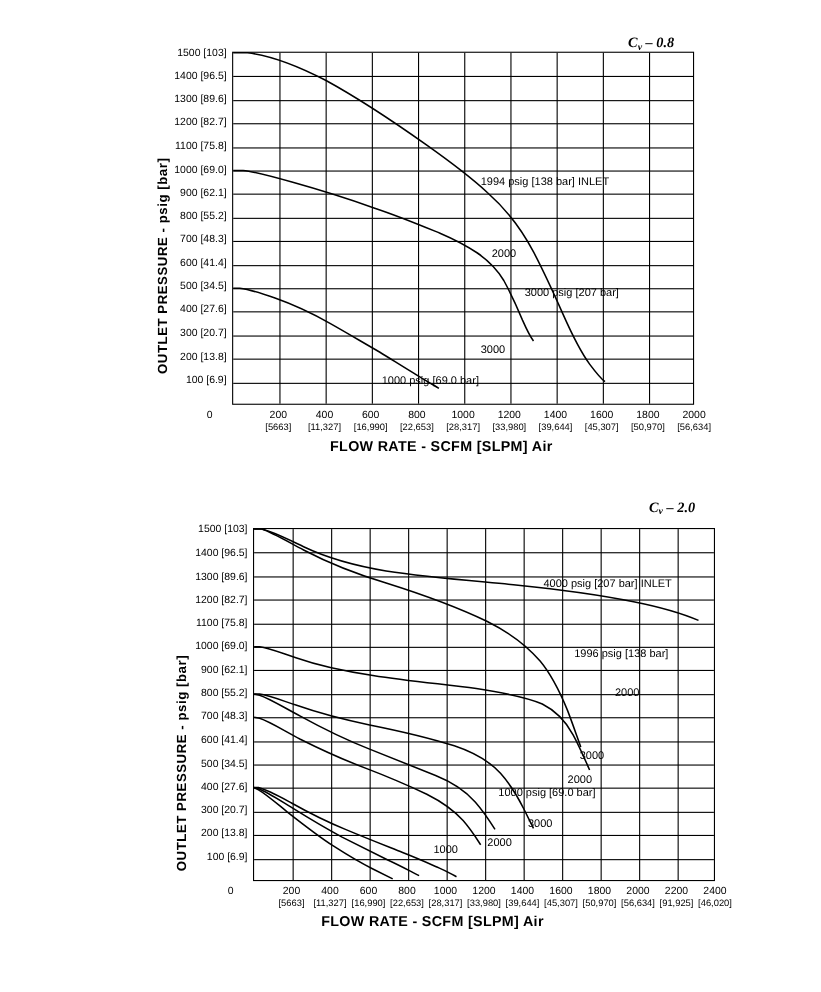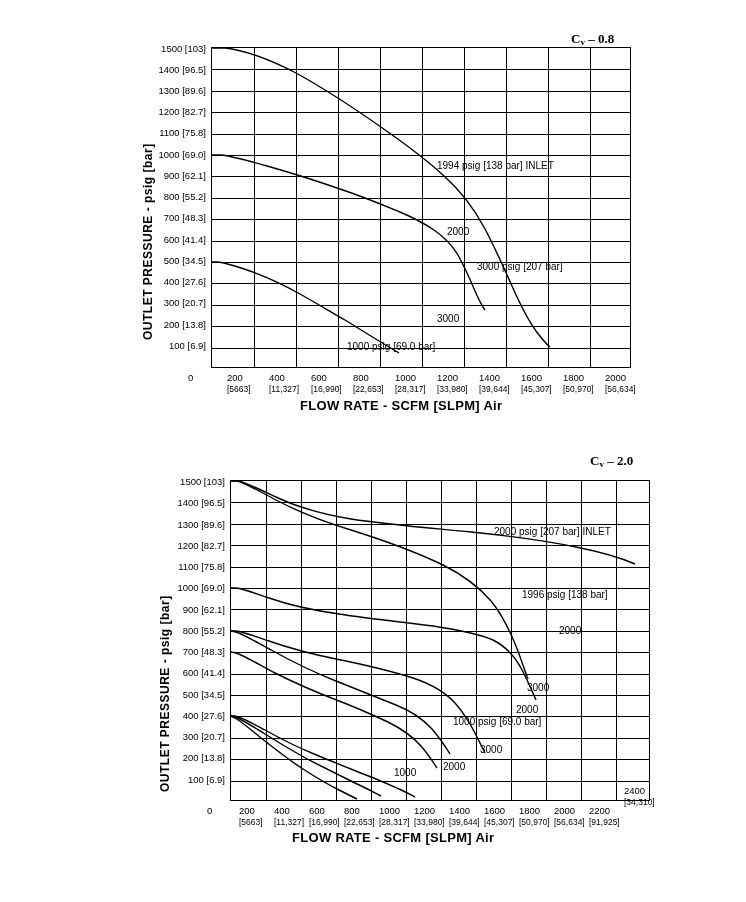--- a/index.html
+++ b/index.html
@@ -13,20 +13,21 @@
   .chart-block{position:absolute;left:0;width:746px;}
   #chart1{top:0;height:440px;}
   #chart2{top:440px;height:462px;margin-left:19px;}
 
   .cv-label{
     position:absolute;
     font-size:13px;
     font-family:"Liberation Serif", serif;
     font-weight:600;
     white-space:nowrap;
+    font-style:italic;
   }
   .cv-label sub{font-size:9px;vertical-align:baseline;position:relative;top:2px;}
 
   .plot{
     position:absolute;
     border:1.5px solid #000;
     box-sizing:border-box;
   }
   .gridline{position:absolute;background:#000;}
   .gridline.v{width:1px;top:0;bottom:0;}
@@ -44,21 +45,21 @@
     font-size:12px;
     font-weight:bold;
     letter-spacing:0.5px;
     transform:rotate(-90deg);
     transform-origin:left top;
     white-space:nowrap;
   }
   .xtick{
     position:absolute;
     font-size:9.5px;
-    text-align:left;
+    text-align:center;
     white-space:nowrap;
     line-height:11px;
   }
   .xtick .lpm{font-size:8.5px;}
   .xzero{position:absolute;font-size:9.5px;}
   .xtitle{
     position:absolute;
     font-size:13px;
     font-weight:bold;
     white-space:nowrap;
@@ -231,25 +232,25 @@
   <div class="xtick" style="left:255px;top:365px;width:52px;"><span>400</span><br><span class="lpm">[11,327]</span></div>
   <div class="xtick" style="left:290px;top:365px;width:52px;"><span>600</span><br><span class="lpm">[16,990]</span></div>
   <div class="xtick" style="left:325px;top:365px;width:52px;"><span>800</span><br><span class="lpm">[22,653]</span></div>
   <div class="xtick" style="left:360px;top:365px;width:52px;"><span>1000</span><br><span class="lpm">[28,317]</span></div>
   <div class="xtick" style="left:395px;top:365px;width:52px;"><span>1200</span><br><span class="lpm">[33,980]</span></div>
   <div class="xtick" style="left:430px;top:365px;width:52px;"><span>1400</span><br><span class="lpm">[39,644]</span></div>
   <div class="xtick" style="left:465px;top:365px;width:52px;"><span>1600</span><br><span class="lpm">[45,307]</span></div>
   <div class="xtick" style="left:500px;top:365px;width:52px;"><span>1800</span><br><span class="lpm">[50,970]</span></div>
   <div class="xtick" style="left:535px;top:365px;width:52px;"><span>2000</span><br><span class="lpm">[56,634]</span></div>
   <div class="xtick" style="left:570px;top:365px;width:52px;"><span>2200</span><br><span class="lpm">[91,925]</span></div>
-  <div class="xtick" style="left:605px;top:345px;width:52px;"><span>2400</span><br><span class="lpm">[34,310]</span></div>
+  <div class="xtick" style="left:605px;top:365px;width:52px;"><span>2400</span><br><span class="lpm">[46,020]</span></div>
 
   <div class="xtitle" style="left:273px;top:390px;">FLOW RATE - SCFM [SLPM] Air</div>
 
-  <div class="curvelabel" style="left:475px;top:86px;">2000 psig [207 bar] INLET</div>
+  <div class="curvelabel" style="left:475px;top:86px;">4000 psig [207 bar] INLET</div>
   <div class="curvelabel" style="left:503px;top:149px;">1996 psig [138 bar]</div>
   <div class="curvelabel" style="left:540px;top:185px;">2000</div>
   <div class="curvelabel" style="left:508px;top:242px;">3000</div>
   <div class="curvelabel" style="left:497px;top:264px;">2000</div>
   <div class="curvelabel" style="left:434px;top:276px;">1000 psig [69.0 bar]</div>
   <div class="curvelabel" style="left:461px;top:304px;">3000</div>
   <div class="curvelabel" style="left:375px;top:327px;">1000</div>
   <div class="curvelabel" style="left:424px;top:321px;">2000</div>
 </div>
 

